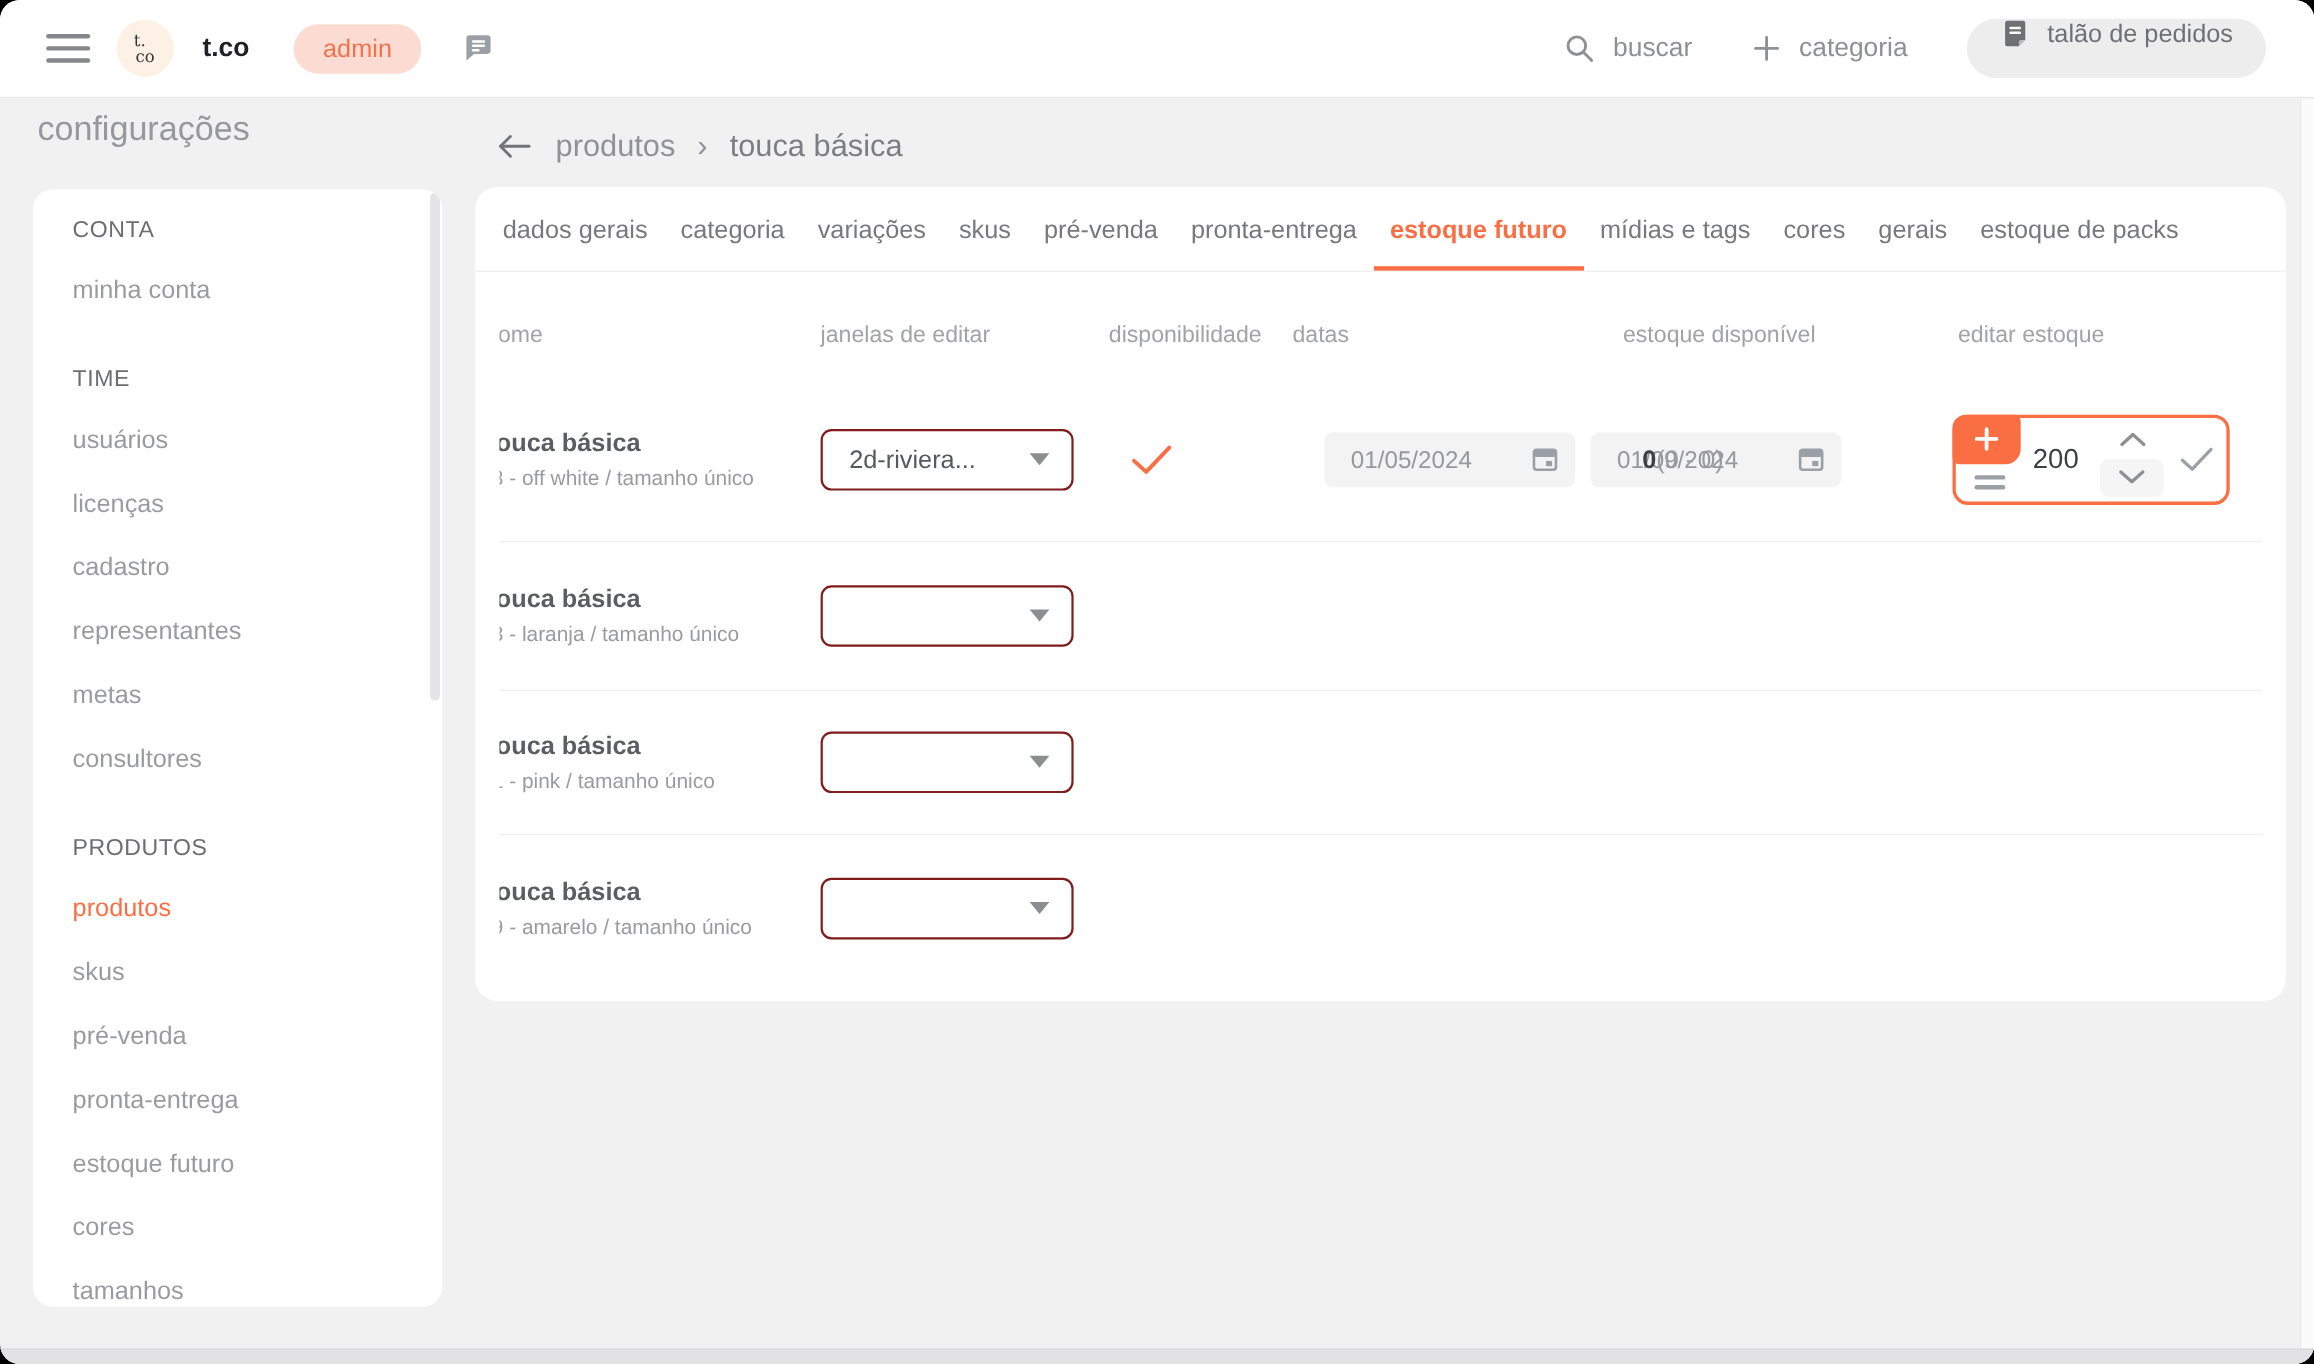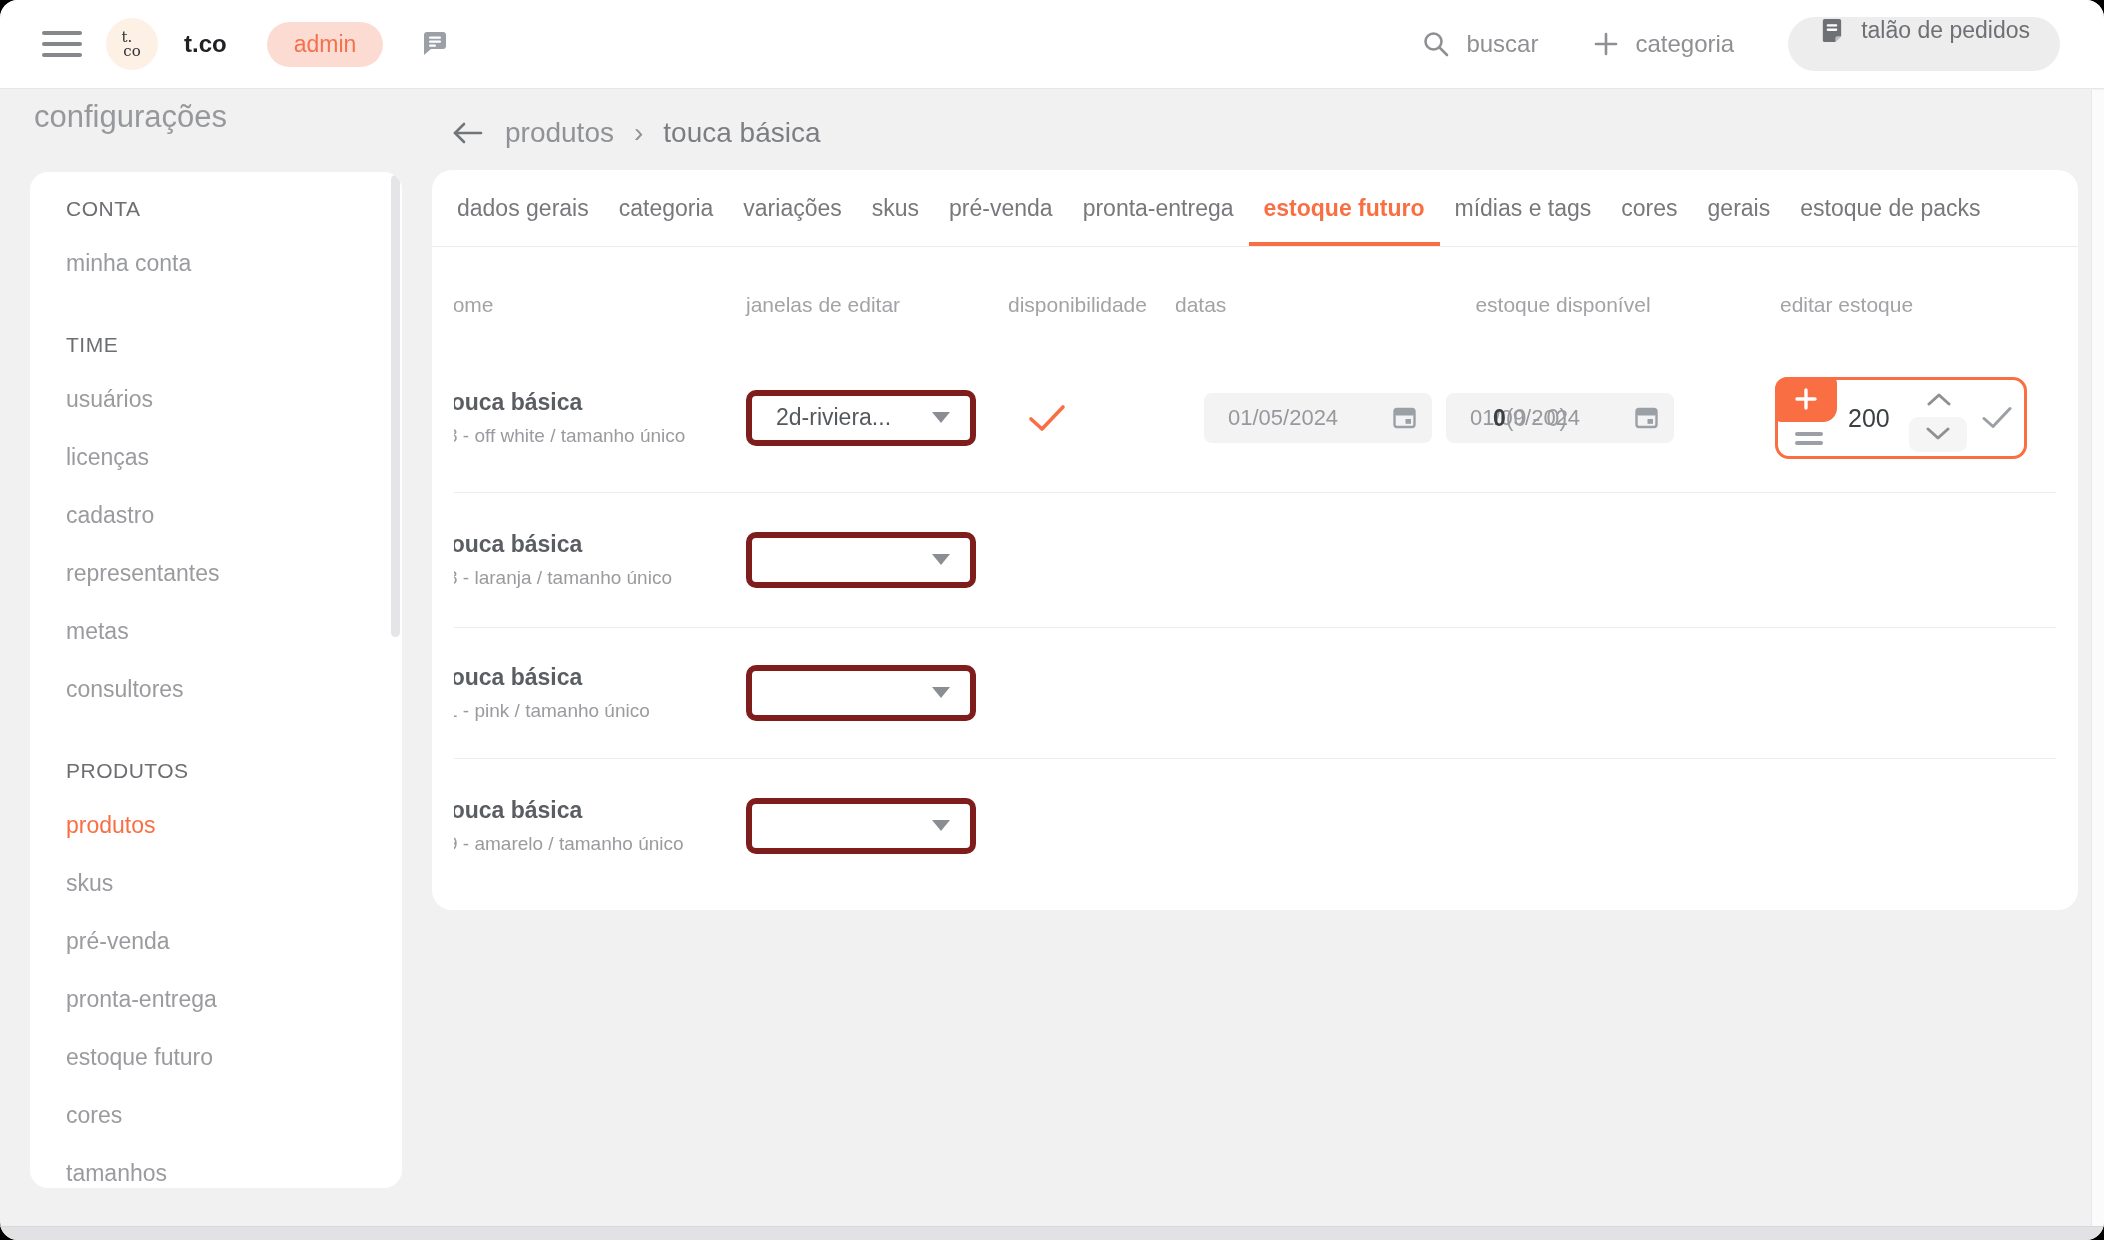--- a/index.html
+++ b/index.html
@@ -72,21 +72,21 @@
   .sep1{top:322px;}.sep2{top:457px;}.sep3{top:588px;}
 
   .cell{position:absolute;top:50%;transform:translateY(-50%);}
   .cell-name{left:22px;width:285px;overflow:hidden;}
   .name-line{font-size:23px;color:#5a5d61;font-weight:bold;white-space:nowrap;}
   .name-line span{display:inline-block;margin-left:-11px;}
   .sku-line{margin-top:9px;font-size:19px;color:#9a9b9e;white-space:nowrap;}
   .sku-line span{display:inline-block;margin-left:-7px;}
 
   .dropdown{position:absolute;left:314px;top:50%;transform:translateY(-50%);width:230px;height:56px;
-    border:6px solid #7f1d1d;border-radius:10px;background:#fff;display:flex;align-items:center;
+    border:2px solid #7f1d1d;border-radius:10px;background:#fff;display:flex;align-items:center;
     justify-content:space-between;padding:0 20px 0 24px;cursor:pointer;}
   .dd-text{font-size:23px;color:#55585c;}
   .caret{width:0;height:0;border-left:9px solid transparent;border-right:9px solid transparent;
     border-top:11px solid #8a8d91;}
 
   .avail-check{position:absolute;left:596px;top:50%;transform:translateY(-50%);display:flex;}
 
   .cell-dates{left:772px;display:flex;flex-direction:row;gap:14px;}
   .date-field{width:228px;height:50px;background:#f3f3f4;border:none;border-radius:8px;display:flex;
     align-items:center;justify-content:space-between;padding:0 14px 0 24px;font-size:22px;color:#96989c;

